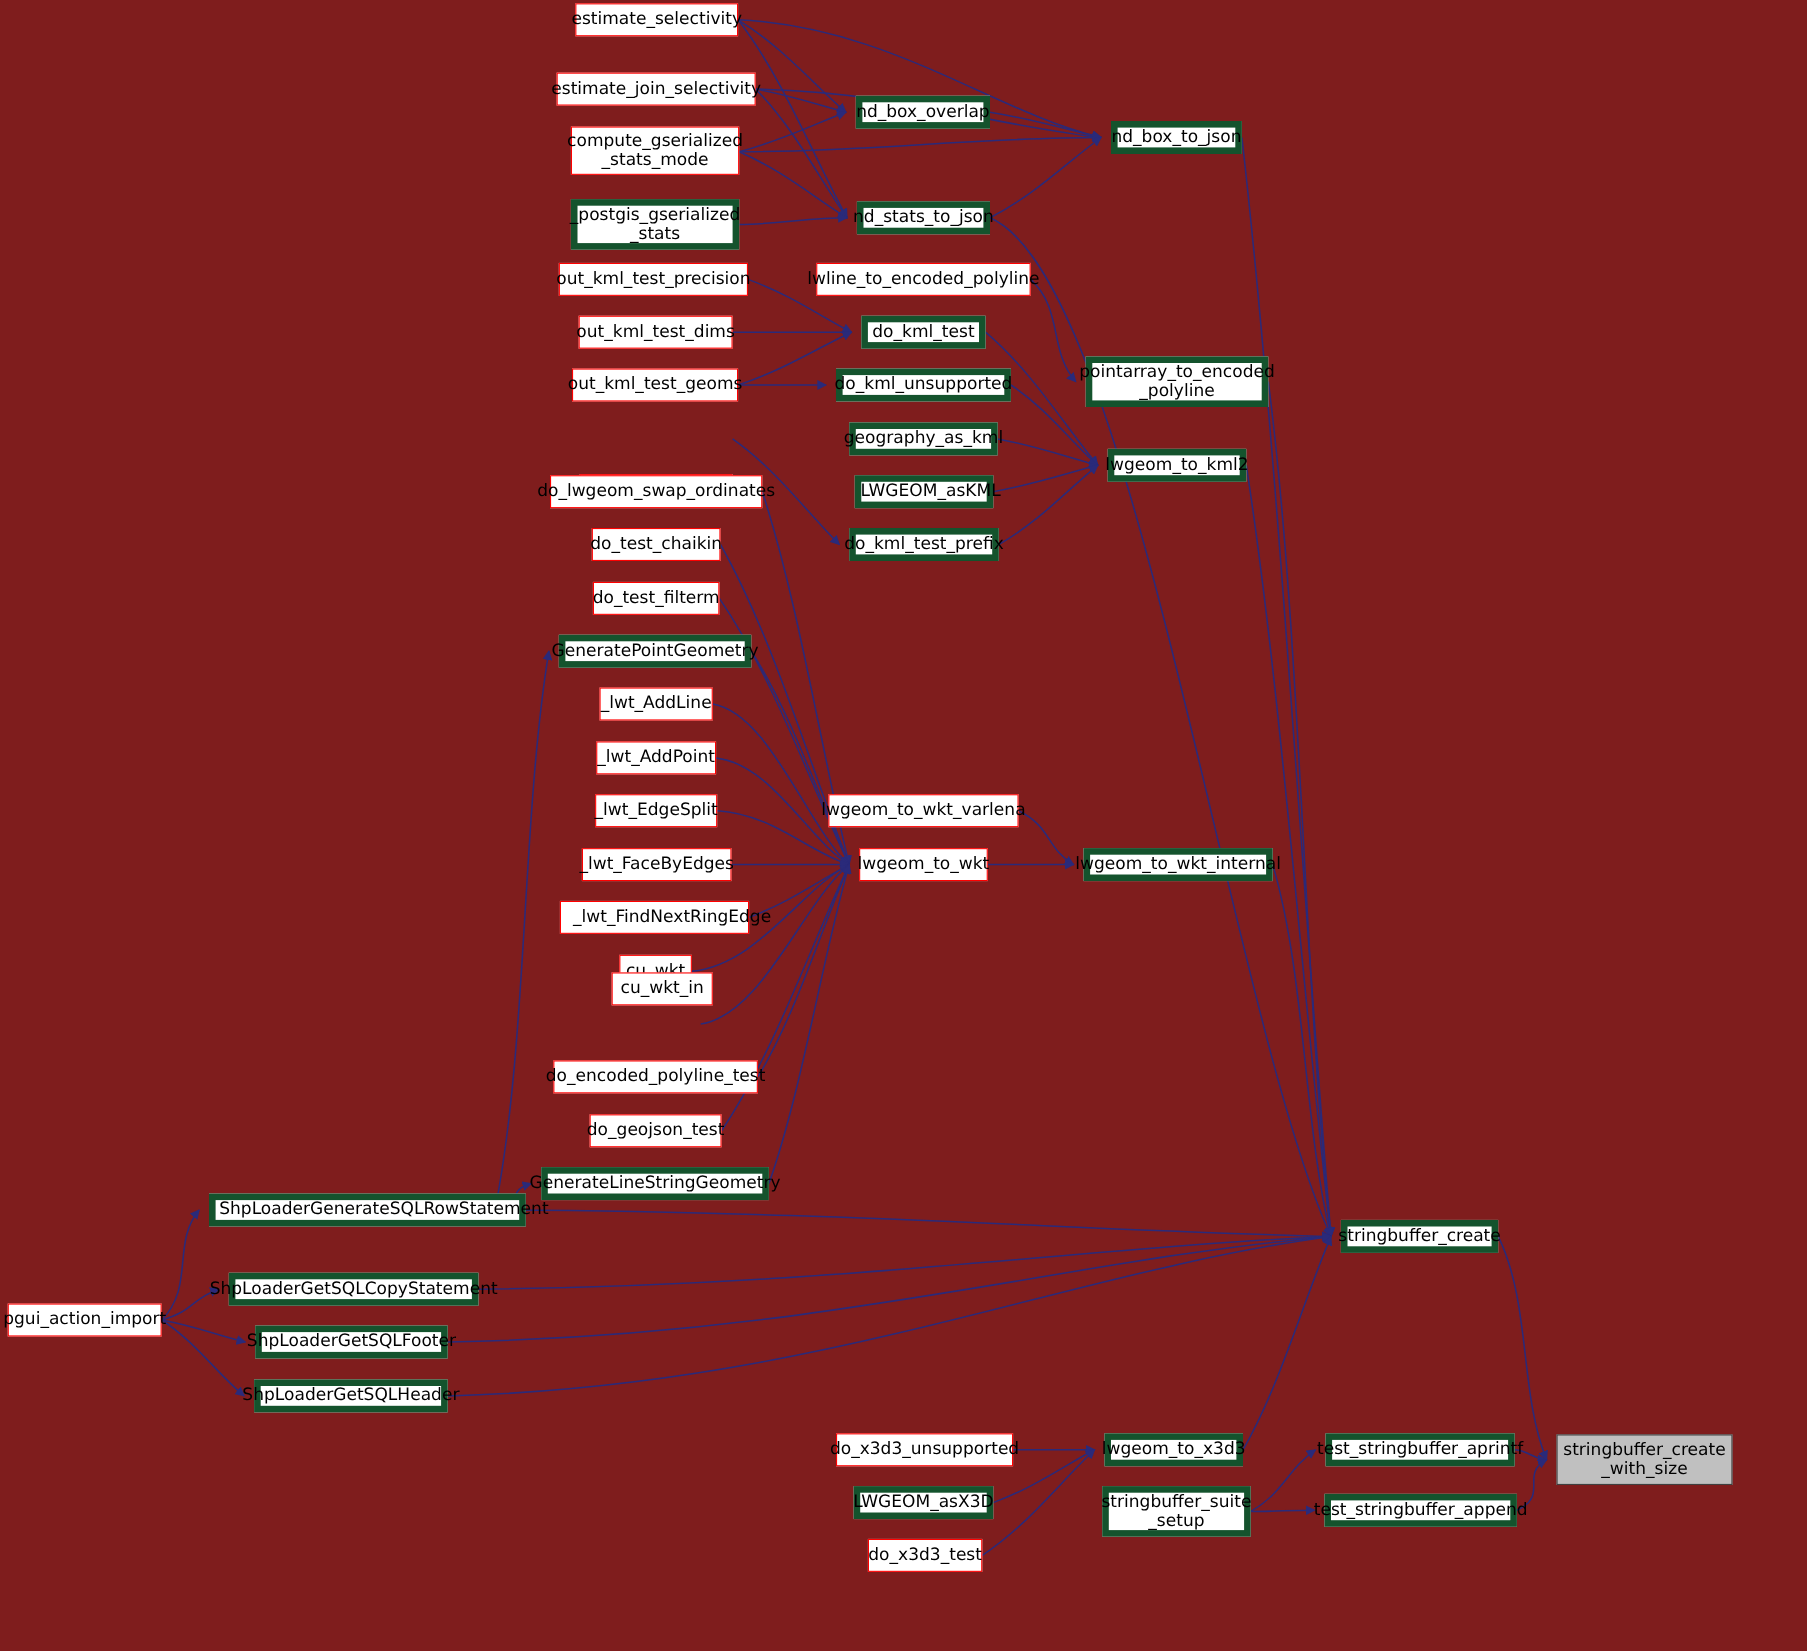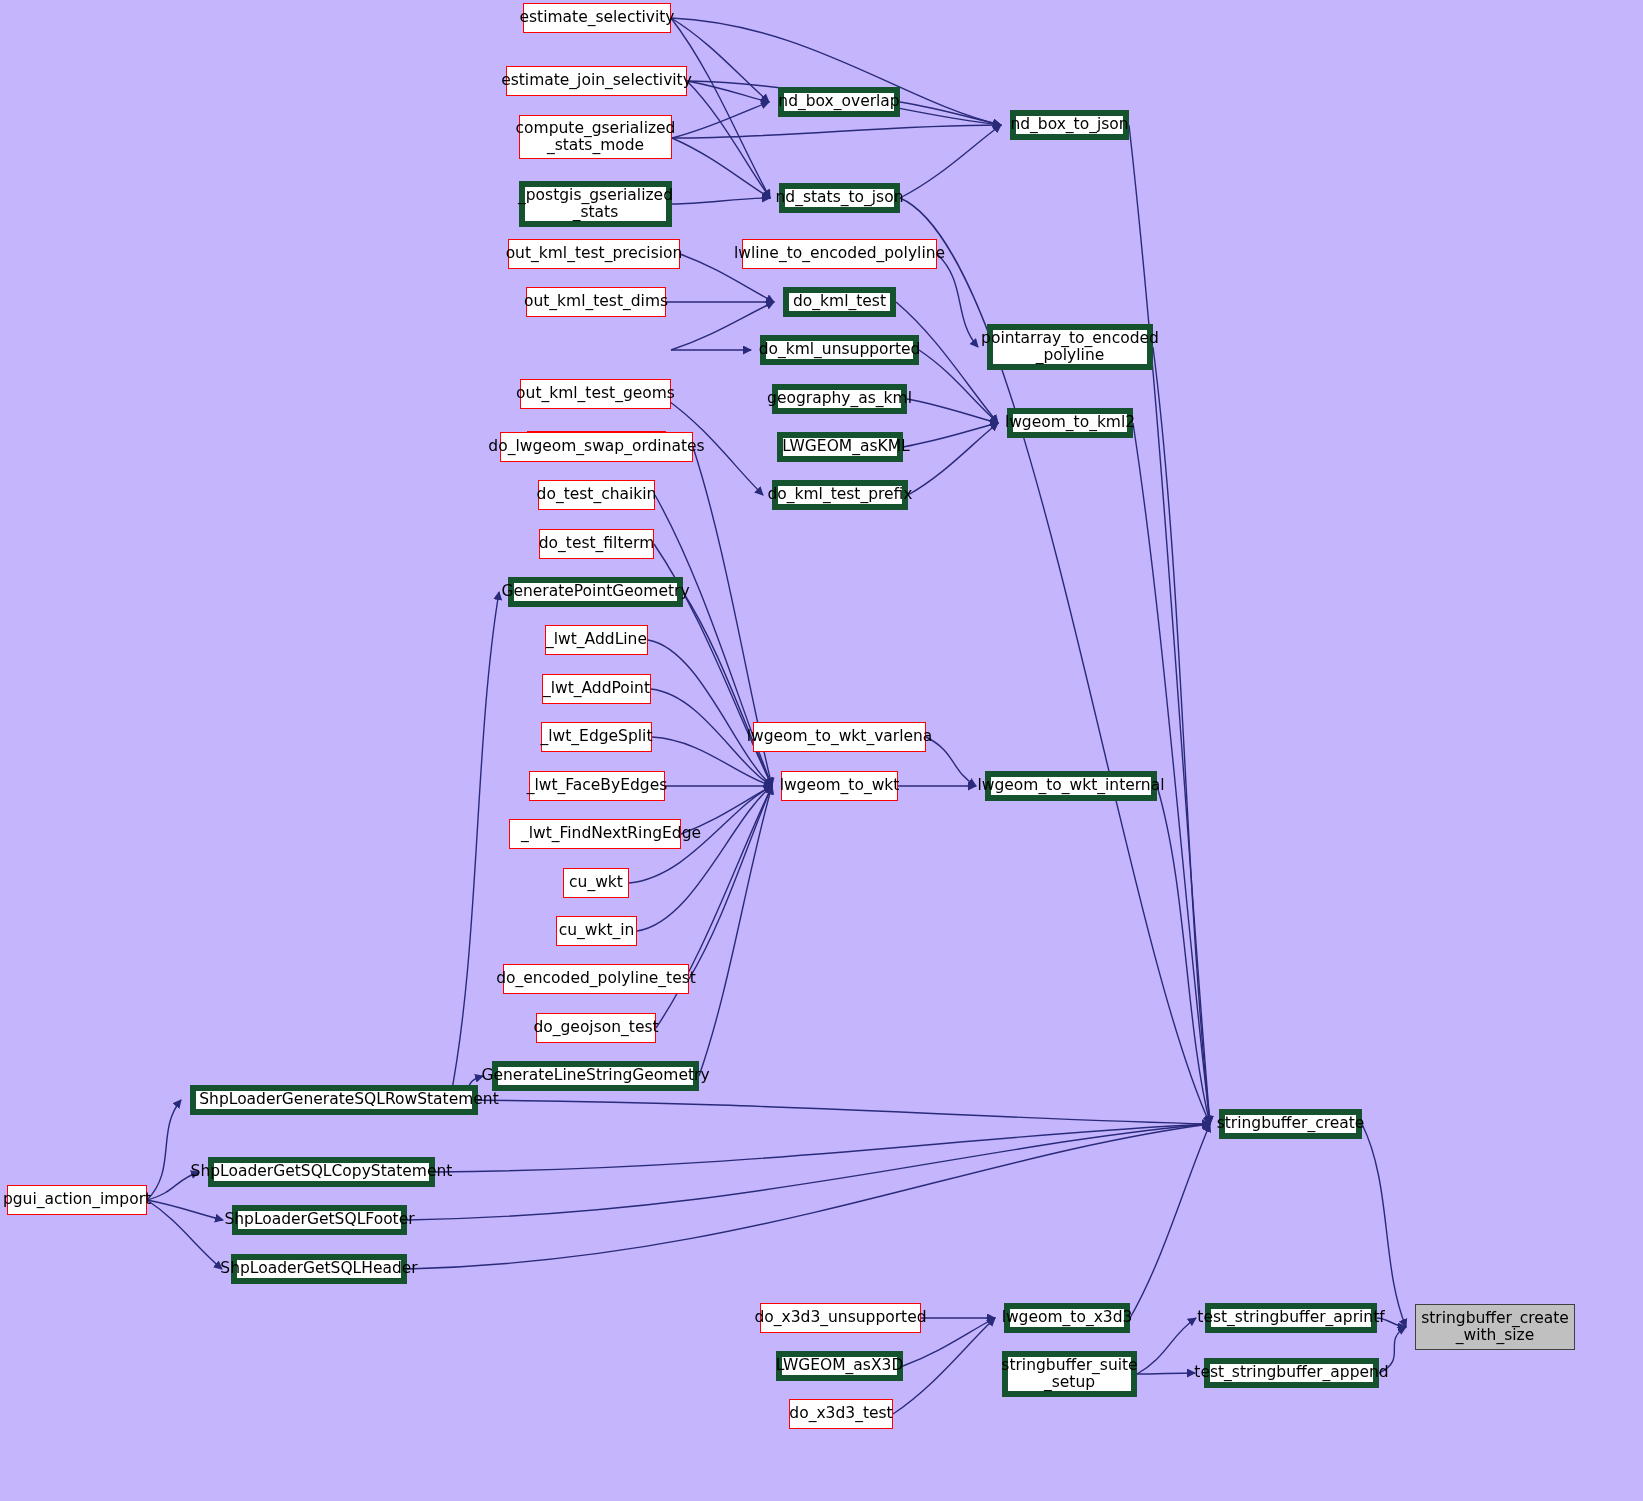--- a/index.html
+++ b/index.html
@@ -1,16 +1,16 @@
 <!DOCTYPE html>
 <html><head>
 <meta charset="utf-8">
 <style>
   html,body{margin:0;padding:0;background:#ffffff;}
-  #canvas{position:relative;width:1643px;height:1501px;background:#c4b5fd;
+  #canvas{position:relative;width:1643px;height:1501px;background:#7f1d1d;
           font-family:"DejaVu Sans","Liberation Sans",sans-serif;overflow:hidden;}
   svg.edges{position:absolute;left:0;top:0;width:1643px;height:1501px;pointer-events:none;}
   .node{position:absolute;box-sizing:border-box;display:flex;align-items:center;
         justify-content:center;text-align:center;background:#fff;
         border:6px solid #14532d;font-size:15.5px;color:#000;line-height:1.12;
         white-space:pre-line;padding:0 4px;}
   .node.red{border:1px solid #ff0000;}
   .node.filled{background:#c0c0c0;border:1px solid #404040;}
 </style>
 </head>
@@ -96,21 +96,21 @@
 _stats_mode</div>
       <div class="node" style="left: 519px; top: 181px; width: 153px; height: 46px;">_postgis_gserialized
 _stats</div>
       <div class="node" style="left: 778px; top: 87px; width: 122px; height: 30px;">nd_box_overlap</div>
       <div class="node" style="left: 779px; top: 183px; width: 121px; height: 30px;">nd_stats_to_json</div>
       <div class="node" style="left: 1010px; top: 110px; width: 119px; height: 30px;">nd_box_to_json</div>
       <div class="node red" style="left: 508px; top: 239px; width: 172px; height: 30px;">out_kml_test_precision</div>
       <div class="node red" style="left: 742px; top: 239px; width: 195px; height: 30px;">lwline_to_encoded_polyline</div>
       <div class="node red" style="left: 526px; top: 287px; width: 140px; height: 30px;">out_kml_test_dims</div>
       <div class="node" style="left: 783px; top: 287px; width: 113px; height: 30px;">do_kml_test</div>
-      <div class="node red" style="left: 520px; top: 335px; width: 151px; height: 30px; margin-top: 44px;">out_kml_test_geoms</div>
+      <div class="node red" style="left: 520px; top: 335px; width: 151px; height: 30px;">out_kml_test_geoms</div>
       <div class="node" style="left: 760px; top: 335px; width: 159px; height: 30px; text-align: center;">do_kml_unsupported</div>
       <div class="node" style="left: 987px; top: 324px; width: 166px; height: 46px;">pointarray_to_encoded
 _polyline</div>
       <div class="node red" style="left: 527px; top: 384px; width: 139px; height: 30px; margin-top: 47px;">out_kml_test_prefix</div>
       <div class="node" style="left: 772px; top: 384px; width: 135px; height: 30px;">geography_as_kml</div>
       <div class="node" style="left: 1007px; top: 408px; width: 126px; height: 30px;">lwgeom_to_kml2</div>
       <div class="node red" style="left: 500px; top: 432px; width: 193px; height: 30px;">do_lwgeom_swap_ordinates</div>
       <div class="node" style="left: 777px; top: 432px; width: 126px; height: 30px; padding-left: 16px;">LWGEOM_asKML</div>
       <div class="node" style="left: 772px; top: 480px; width: 136px; height: 30px;">do_kml_test_prefix</div>
       <div class="node red" style="left: 538px; top: 480px; width: 117px; height: 30px;">do_test_chaikin</div>
@@ -118,21 +118,21 @@
       <div class="node" style="left: 508px; top: 577px; width: 175px; height: 30px;">GeneratePointGeometry</div>
       <div class="node red" style="left: 545px; top: 625px; width: 103px; height: 30px;">_lwt_AddLine</div>
       <div class="node red" style="left: 542px; top: 674px; width: 109px; height: 30px;">_lwt_AddPoint</div>
       <div class="node red" style="left: 541px; top: 722px; width: 111px; height: 30px;">_lwt_EdgeSplit</div>
       <div class="node red" style="left: 753px; top: 722px; width: 173px; height: 30px;">lwgeom_to_wkt_varlena</div>
       <div class="node red" style="left: 529px; top: 771px; width: 136px; height: 30px;">_lwt_FaceByEdges</div>
       <div class="node red" style="left: 781px; top: 771px; width: 117px; height: 30px;">lwgeom_to_wkt</div>
       <div class="node" style="left: 985px; top: 771px; width: 172px; height: 30px;">lwgeom_to_wkt_internal</div>
       <div class="node red" style="left: 509px; top: 819px; width: 172px; height: 30px; padding-left: 36px;">_lwt_FindNextRingEdge</div>
       <div class="node red" style="left: 563px; top: 868px; width: 66px; height: 30px;">cu_wkt</div>
-      <div class="node red" style="left: 556px; top: 916px; width: 81px; height: 30px;">cu_wkt_in</div>
+      <div class="node red" style="left: 556px; top: 884px; width: 92px; height: 30px;">cu_wkt_in</div>
       <div class="node red" style="left: 503px; top: 964px; width: 186px; height: 30px;">do_encoded_polyline_test</div>
       <div class="node red" style="left: 536px; top: 1013px; width: 120px; height: 30px;">do_geojson_test</div>
       <div class="node" style="left: 492px; top: 1061px; width: 207px; height: 30px;">GenerateLineStringGeometry</div>
       <div class="node" style="left: 190px; top: 1085px; width: 288px; height: 30px; padding-left: 34px;">ShpLoaderGenerateSQLRowStatement</div>
       <div class="node" style="left: 1219px; top: 1109px; width: 143px; height: 30px;">stringbuffer_create</div>
       <div class="node" style="left: 208px; top: 1157px; width: 227px; height: 30px;">ShpLoaderGetSQLCopyStatement</div>
       <div class="node red" style="left: 7px; top: 1185px; width: 140px; height: 30px;">pgui_action_import</div>
       <div class="node" style="left: 232px; top: 1205px; width: 175px; height: 30px;">ShpLoaderGetSQLFooter</div>
       <div class="node" style="left: 231px; top: 1254px; width: 176px; height: 30px;">ShpLoaderGetSQLHeader</div>
       <div class="node red" style="left: 760px; top: 1303px; width: 161px; height: 30px;">do_x3d3_unsupported</div>

